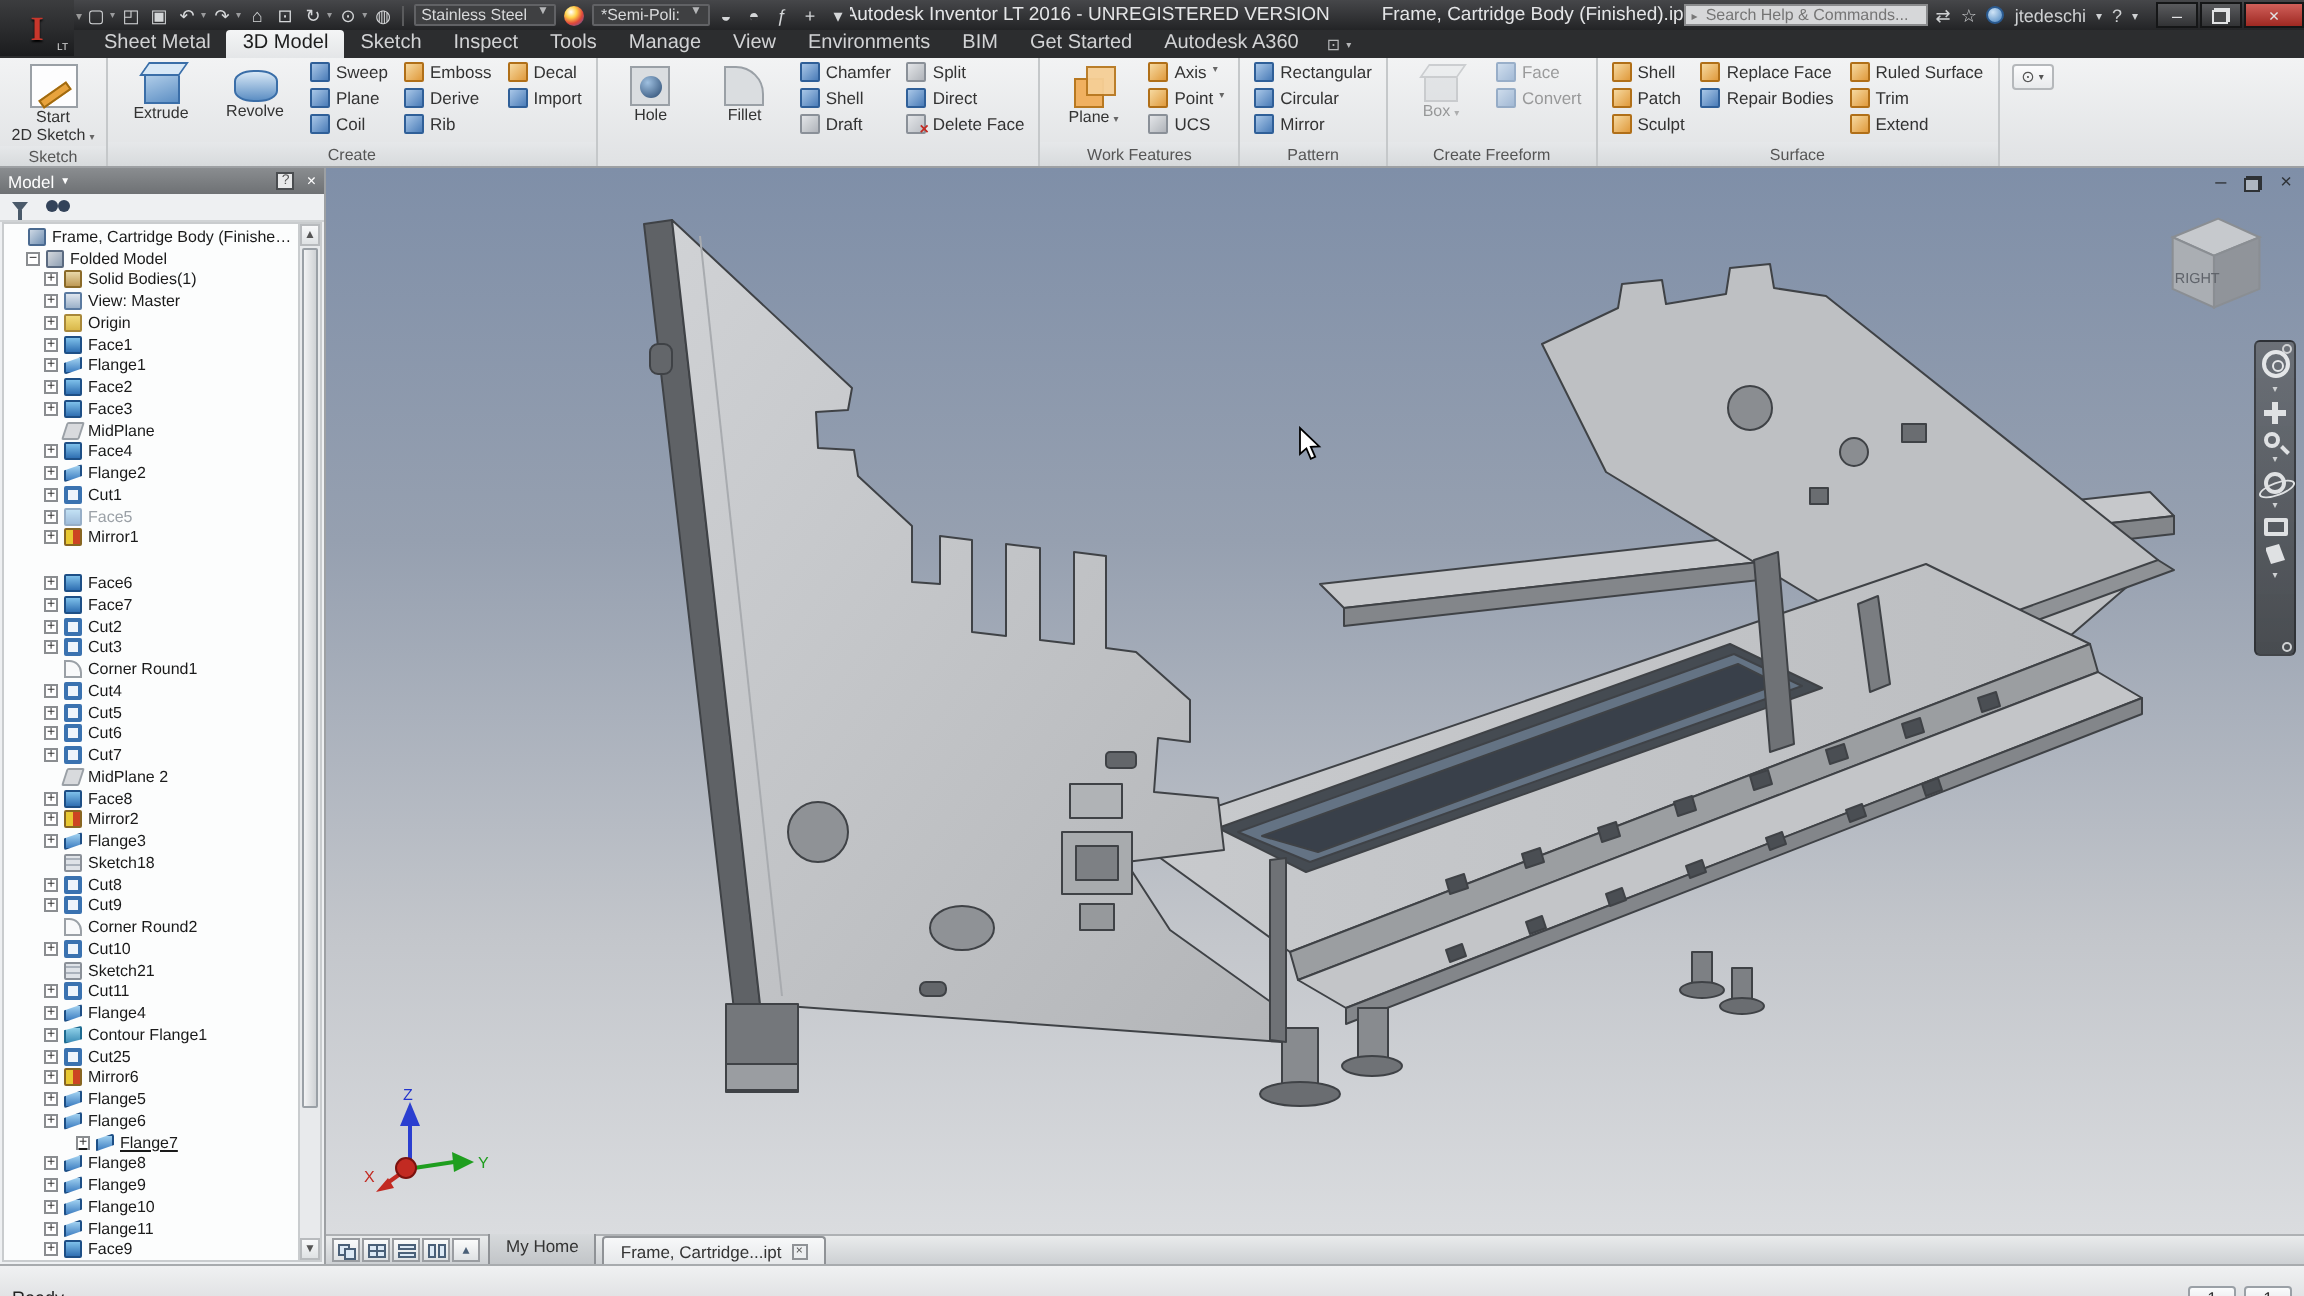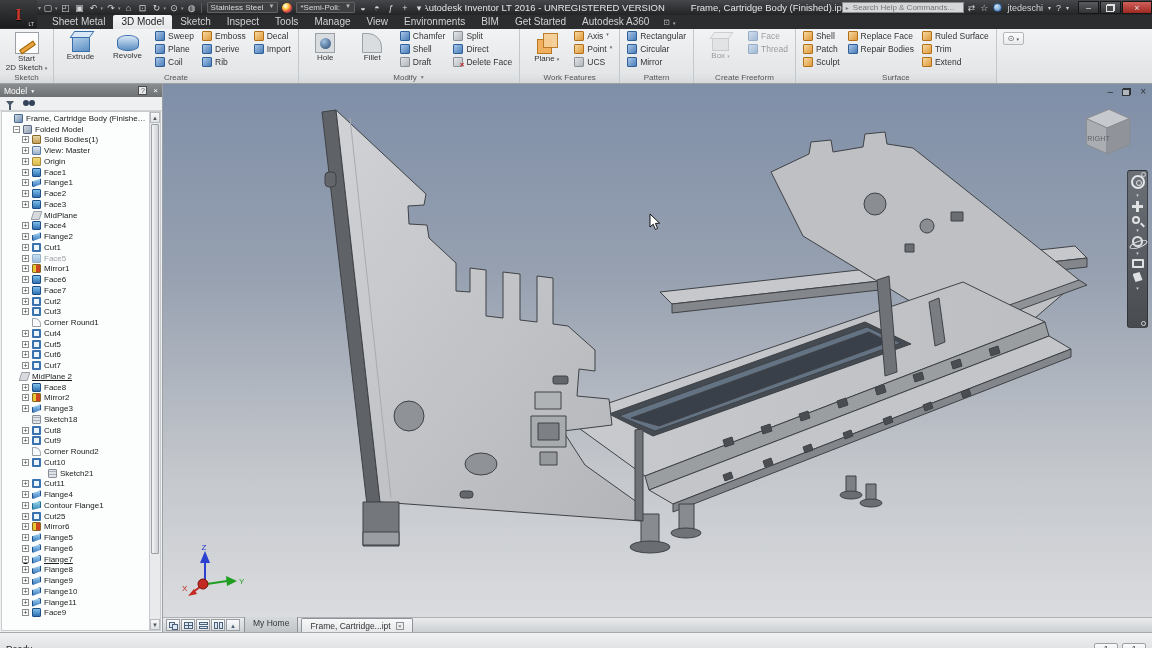--- a/index.html
+++ b/index.html
@@ -382,21 +382,20 @@
               <div class="smallbtn">
                 <span class="si"></span>
                 <span>Direct</span>
               </div>
               <div class="smallbtn">
                 <span class="si si-x"></span>
                 <span>Delete Face</span>
               </div>
             </div>
           </div>
-          <div class="rlabel">Modify<span class="glarrow">▼</span></div>
         </div>
         <div class="rgroup">
           <div class="rbody">
             <div class="bigbtn">
               <div class="bicon bi-plane"></div>
               <div class="blines">
                 <div>Plane<span class="barrow">▾</span></div>
               </div>
             </div>
             <div class="stack">
@@ -445,21 +444,21 @@
                 <div>Box<span class="barrow">▾</span></div>
               </div>
             </div>
             <div class="stack">
               <div class="smallbtn disabled">
                 <span class="si"></span>
                 <span>Face</span>
               </div>
               <div class="smallbtn disabled">
                 <span class="si"></span>
-                <span>Thread</span>
+                <span>Convert</span>
               </div>
             </div>
           </div>
           <div class="rlabel">Create Freeform</div>
         </div>
         <div class="rgroup">
           <div class="rbody">
             <div class="stack">
               <div class="smallbtn">
                 <span class="si si-o"></span>
@@ -591,21 +590,21 @@
             <div class="trow" style="padding-left: 20px;">
               <span class="exp">+</span>
               <span class="ti ti-face faded"></span>
               <span class="tlabel sup">Face5</span>
             </div>
             <div class="trow" style="padding-left: 20px;">
               <span class="exp">+</span>
               <span class="ti ti-mirror"></span>
               <span class="tlabel">Mirror1</span>
             </div>
-            <div class="trow" style="padding-left: 20px;">
+            <div class="trow" style="padding-left: 20px; margin-top: 12px;">
               <span class="exp">+</span>
               <span class="ti ti-face"></span>
               <span class="tlabel">Face6</span>
             </div>
             <div class="trow" style="padding-left: 20px;">
               <span class="exp">+</span>
               <span class="ti ti-face"></span>
               <span class="tlabel">Face7</span>
             </div>
             <div class="trow" style="padding-left: 20px;">
@@ -636,21 +635,21 @@
             <div class="trow" style="padding-left: 20px;">
               <span class="exp">+</span>
               <span class="ti ti-cut"></span>
               <span class="tlabel">Cut6</span>
             </div>
             <div class="trow" style="padding-left: 20px;">
               <span class="exp">+</span>
               <span class="ti ti-cut"></span>
               <span class="tlabel">Cut7</span>
             </div>
-            <div class="trow" style="padding-left: 8px; text-decoration: underline;">
+            <div class="trow" style="padding-left: 20px;">
               <span class="exp none">+</span>
               <span class="ti ti-midplane"></span>
               <span class="tlabel">MidPlane 2</span>
             </div>
             <div class="trow" style="padding-left: 20px;">
               <span class="exp">+</span>
               <span class="ti ti-face"></span>
               <span class="tlabel">Face8</span>
             </div>
             <div class="trow" style="padding-left: 20px;">
@@ -681,21 +680,21 @@
             <div class="trow" style="padding-left: 20px;">
               <span class="exp none">+</span>
               <span class="ti ti-corner"></span>
               <span class="tlabel">Corner Round2</span>
             </div>
             <div class="trow" style="padding-left: 20px;">
               <span class="exp">+</span>
               <span class="ti ti-cut"></span>
               <span class="tlabel">Cut10</span>
             </div>
-            <div class="trow" style="padding-left: 36px;">
+            <div class="trow" style="padding-left: 20px;">
               <span class="exp none">+</span>
               <span class="ti ti-sketch"></span>
               <span class="tlabel">Sketch21</span>
             </div>
             <div class="trow" style="padding-left: 20px;">
               <span class="exp">+</span>
               <span class="ti ti-cut"></span>
               <span class="tlabel">Cut11</span>
             </div>
             <div class="trow" style="padding-left: 20px;">
@@ -721,21 +720,21 @@
             <div class="trow" style="padding-left: 20px;">
               <span class="exp">+</span>
               <span class="ti ti-flange"></span>
               <span class="tlabel">Flange5</span>
             </div>
             <div class="trow" style="padding-left: 20px;">
               <span class="exp">+</span>
               <span class="ti ti-flange"></span>
               <span class="tlabel">Flange6</span>
             </div>
-            <div class="trow" style="padding-left: 20px; text-decoration: underline;">
+            <div class="trow" style="padding-left: 36px; text-decoration: underline;">
               <span class="exp">+</span>
               <span class="ti ti-flange"></span>
               <span class="tlabel">Flange7</span>
             </div>
             <div class="trow" style="padding-left: 20px;">
               <span class="exp">+</span>
               <span class="ti ti-flange"></span>
               <span class="tlabel">Flange8</span>
             </div>
             <div class="trow" style="padding-left: 20px;">

